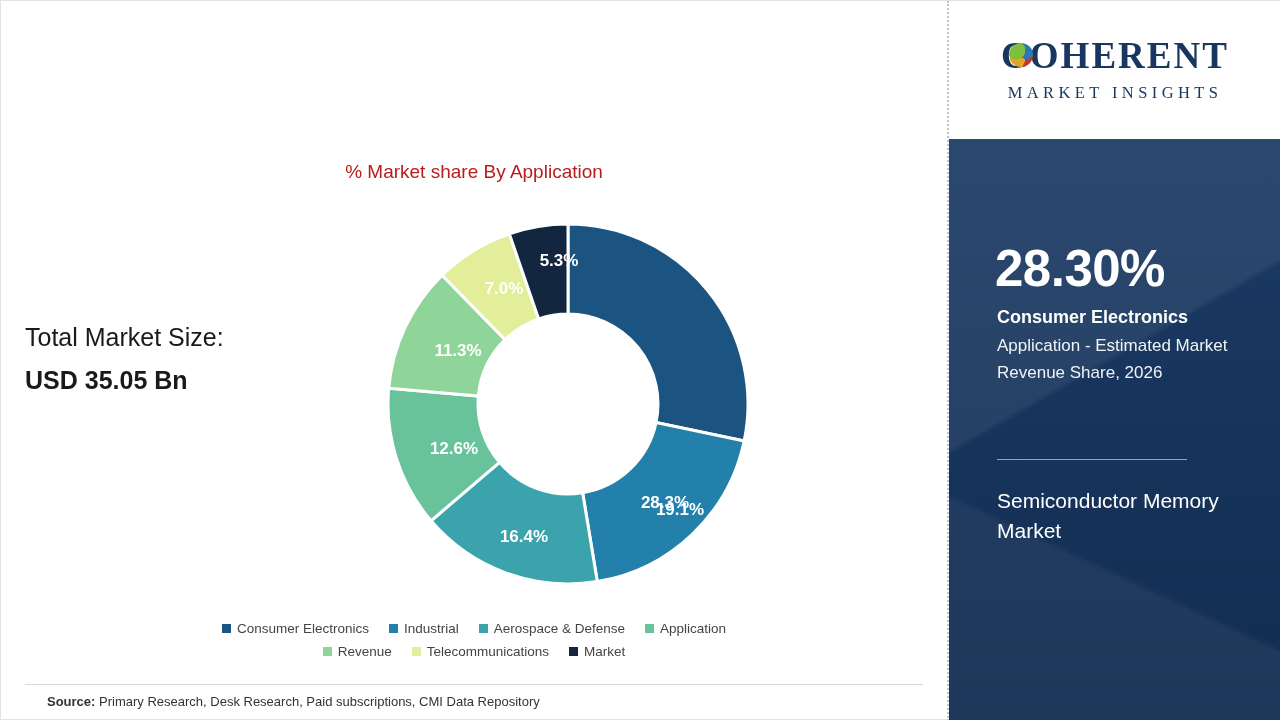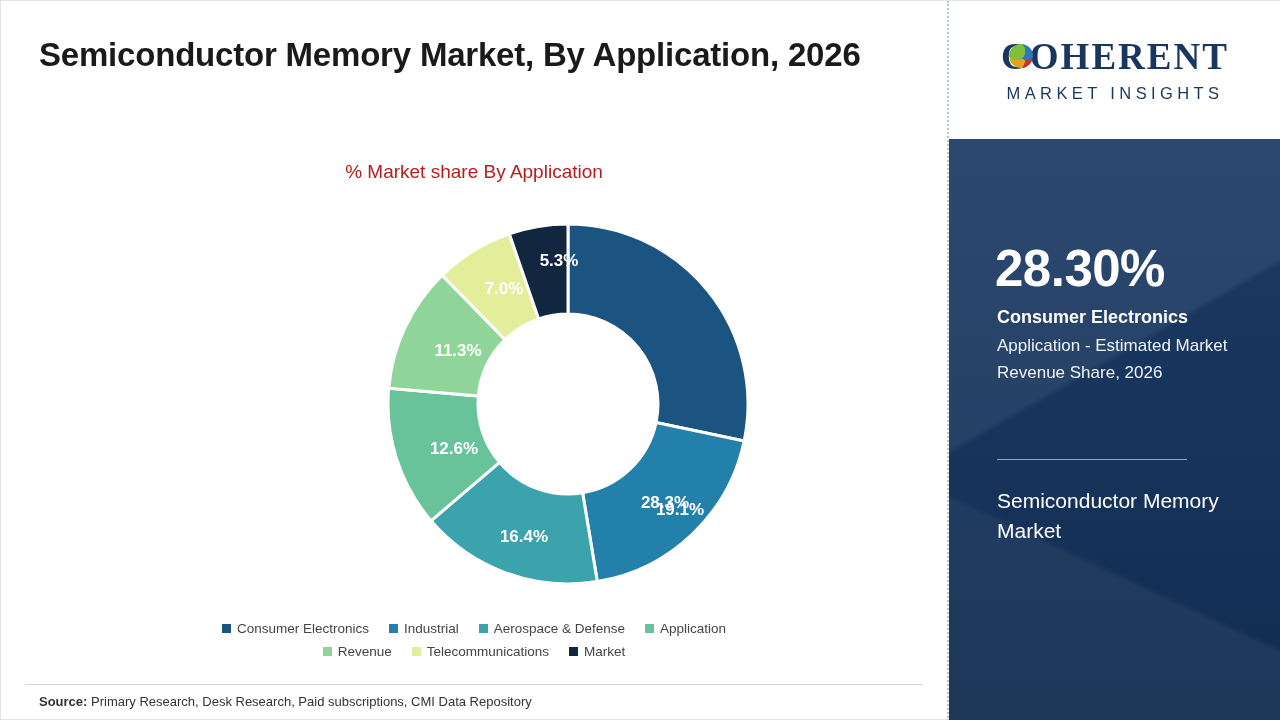--- a/index.html
+++ b/index.html
@@ -125,20 +125,21 @@
   }
   .source {
     position: absolute;
     left: 38px;
     top: 693px;
     font-size: 13px;
     color: #333333;
   }
   .source b {
     font-weight: bold;
+    margin-left: 8px;
   }
 
   
   .right-panel {
     position: absolute;
     left: 948px;
     top: 0;
     width: 332px;
     height: 720px;
   }
@@ -171,21 +172,21 @@
     height: 24px;
     border-radius: 50%;
     background:
       radial-gradient(circle at 30% 30%, #7fbf3f 0 38%, transparent 39%),
       radial-gradient(circle at 72% 32%, #2e78b8 0 34%, transparent 35%),
       radial-gradient(circle at 34% 72%, #e4a324 0 32%, transparent 33%),
       radial-gradient(circle at 74% 72%, #c0392b 0 30%, transparent 31%),
       #ffffff;
   }
   .logo-sub {
-    font-family: Liberation Sans, sans-serif;
+    font-family: Liberation Serif, serif;
     font-size: 16.5px;
     letter-spacing: 4.4px;
     color: #18365f;
     margin-top: 9px;
   }
   .stat-panel {
     position: absolute;
     left: 0;
     top: 138px;
     width: 332px;
@@ -248,24 +249,25 @@
     border-left: 2px dotted #b9c5d3;
   }
 </style>
 </head>
 <body>
 
 <div class="page">
 
   <div class="left-panel">
 
-    <div class="title">Semiconductor Memory Market, By Application, 2026</div>
 
     <div class="subtitle">% Market share By Application</div>
 
+    <div class="total-label">Total Market Size:</div>
+    <div class="total-value">USD 35.05 Bn</div>
 
     <div class="chart-wrap">
       <svg width="368" height="368" viewBox="0 0 368 368">
         <g transform="translate(184,184)">
 
           <path fill="#1b5480" stroke="#ffffff" stroke-width="3" d="M 0 -180 A 180 180 0 0 1 176.16 36.96 L 88.08 18.48 A 90 90 0 0 0 0 -90 Z"></path>
 
           <path fill="#2280ab" stroke="#ffffff" stroke-width="3" d="M 176.16 36.96 A 180 180 0 0 1 29.29 177.60 L 14.64 88.80 A 90 90 0 0 0 88.08 18.48 Z"></path>
 
           <path fill="#3aa3ac" stroke="#ffffff" stroke-width="3" d="M 29.29 177.60 A 180 180 0 0 1 -136.97 116.77 L -68.49 58.39 A 90 90 0 0 0 14.64 88.80 Z"></path>

